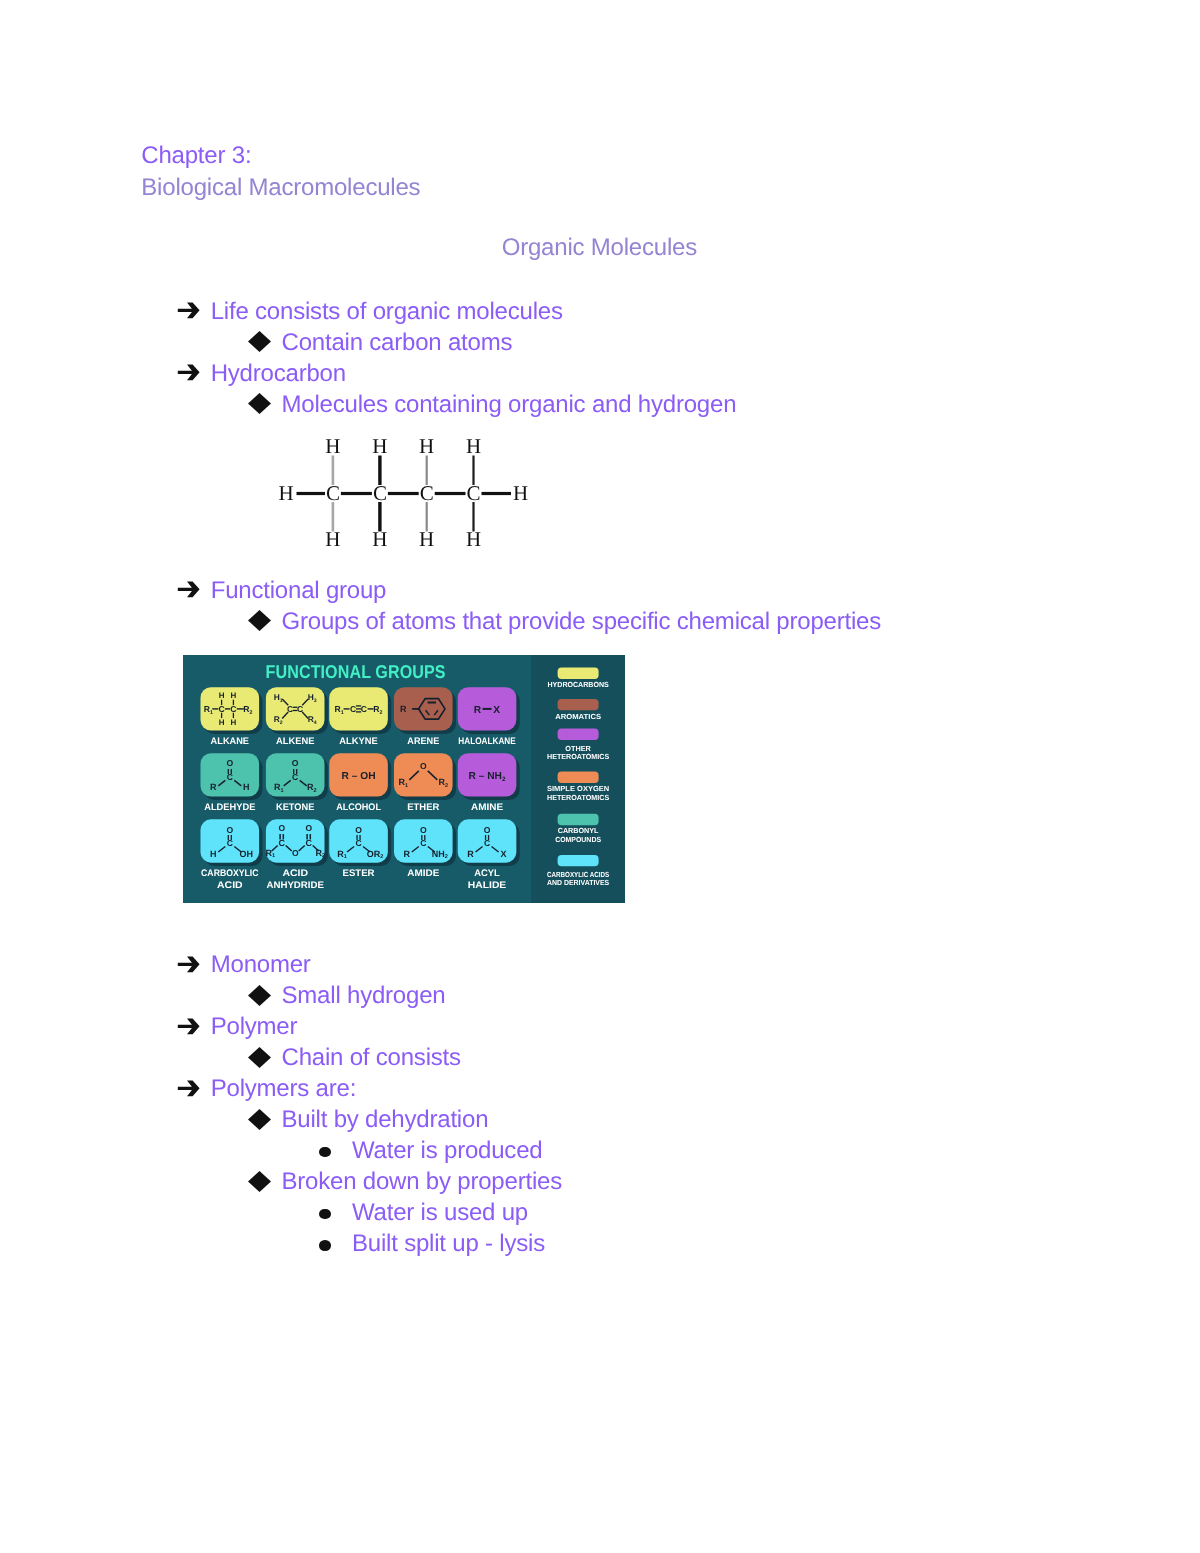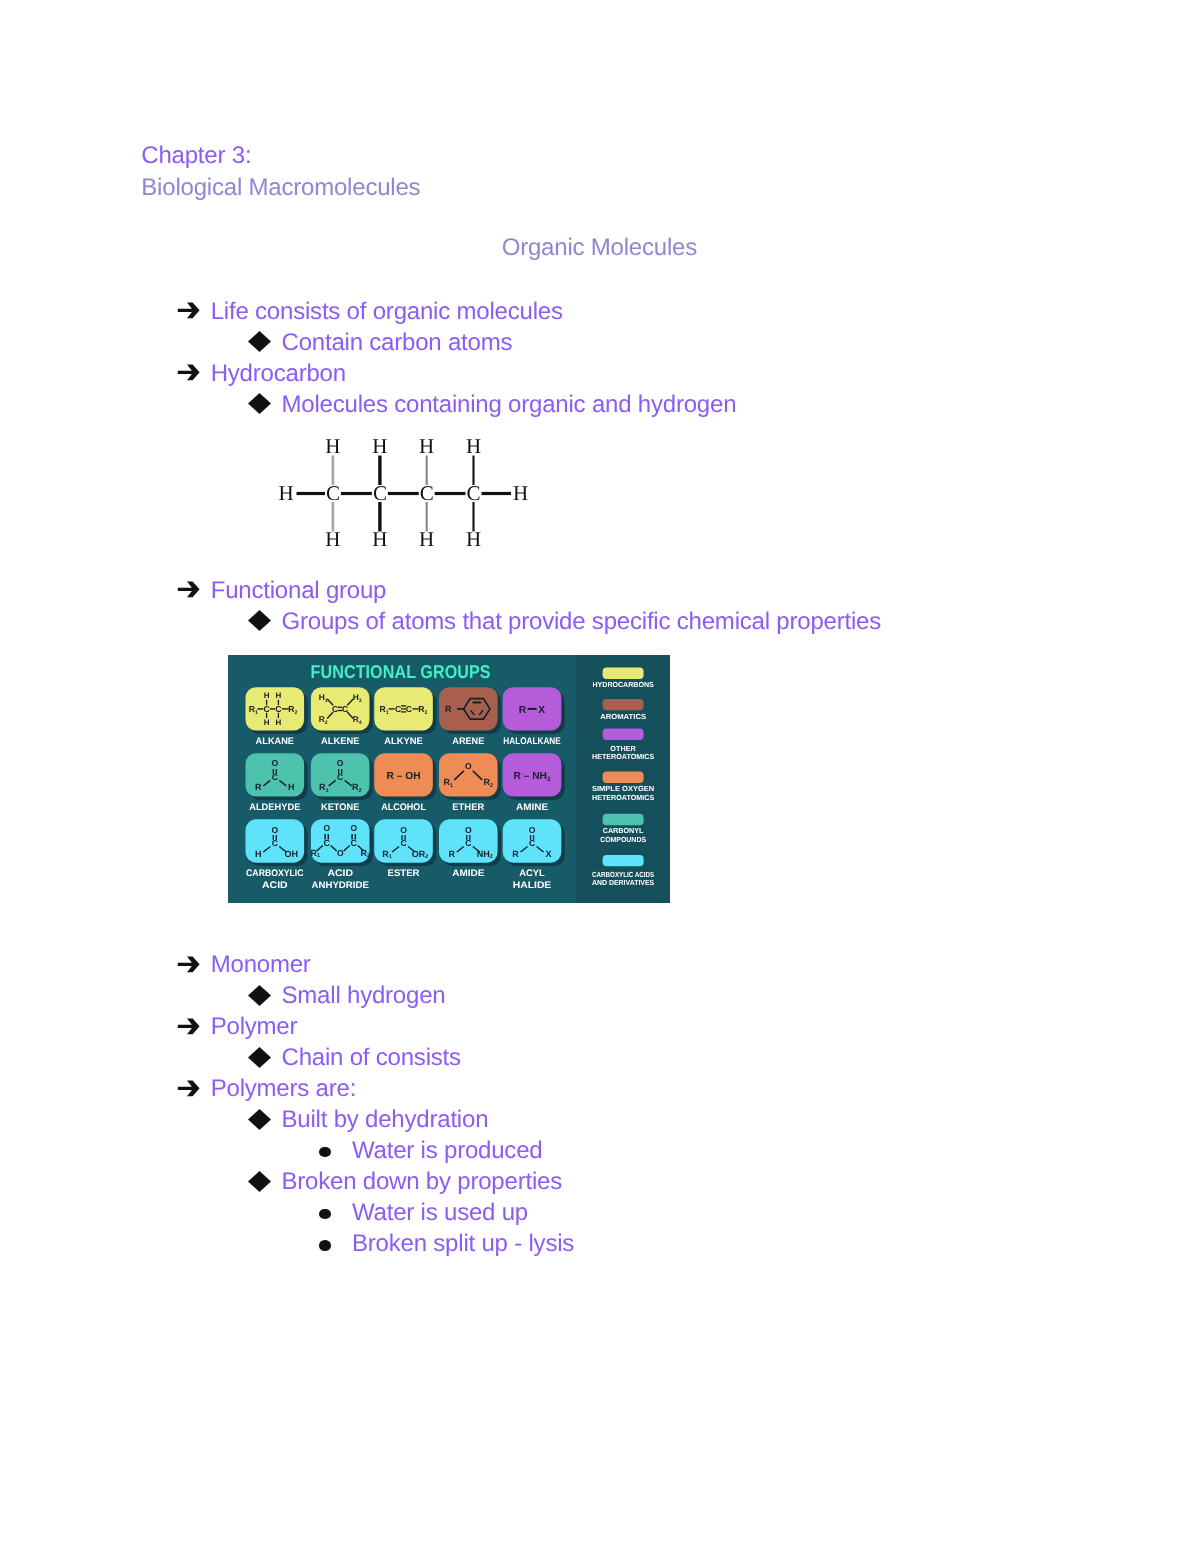--- a/index.html
+++ b/index.html
@@ -7,21 +7,21 @@
   .page{position:relative;width:1200px;height:1553px;overflow:hidden;background:#fff;}
   .page > *{opacity:0.999;}
   .t{will-change:opacity;}
   svg text{will-change:opacity;}
   .t{position:absolute;white-space:pre;color:#8b5cf6;font-size:24px;letter-spacing:-0.2px;line-height:1;}
   .purple{color:#9484d2;text-align:right;}
   .dot{position:absolute;border-radius:50%;background:#111;}
   svg{display:block;}
   svg text{-webkit-font-smoothing:antialiased;}
   *{-webkit-font-smoothing:antialiased;}
-  #fg{position:absolute;left:183px;top:655px;margin-left:45px;}
+  #fg{position:absolute;left:183px;top:655px;}
 </style>
 </head>
 <body>
 
 <div class="page">
   <div class="t" style="left:141.3px;top:144.4px;">Chapter 3:</div>
   <div class="t purple" style="left:141.3px;top:175.6px;">Biological Macromolecules</div>
   <div class="t purple" style="left:501.7px;top:236.3px;">Organic Molecules</div>
   <div id="outline">
       <svg style="position:absolute;left:176px;top:300.15px;overflow:visible" width="26" height="20">
@@ -74,21 +74,21 @@
       <div class="t" style="left:281.5px;top:1108.3px">Built by dehydration</div>
       <div class="dot" style="left:319px;top:1146.9px;width:11.5px;height:10.5px"></div>
       <div class="t" style="left:352px;top:1139.2px">Water is produced</div>
       <svg style="position:absolute;left:247.8px;top:1170.6px" width="23" height="21" viewBox="0 0 23 21">
         <path d="M11.5 0 L23 10.5 L11.5 21 L0 10.5 Z" fill="#111"></path>
       </svg>
       <div class="t" style="left:281.5px;top:1170.1px">Broken down by properties</div>
       <div class="dot" style="left:319px;top:1208.9px;width:11.5px;height:10.5px"></div>
       <div class="t" style="left:352px;top:1201.2px">Water is used up</div>
       <div class="dot" style="left:319px;top:1240px;width:11.5px;height:10.5px"></div>
-      <div class="t" style="left:352px;top:1232.3px">Broken split up - lysis</div>
+      <div class="t" style="left:352px;top:1232.3px">Built split up - lysis</div>
     </div>
   <div id="butane">
       <svg width="1200" height="1553" style="position:absolute;left:0;top:0;pointer-events:none">
         <line x1="296.5" y1="493.5" x2="325" y2="493.5" stroke="#111" stroke-width="3.2"></line>
         <line x1="340.9" y1="493.5" x2="371.9" y2="493.5" stroke="#111" stroke-width="3.2"></line>
         <line x1="387.9" y1="493.5" x2="418.7" y2="493.5" stroke="#111" stroke-width="3.2"></line>
         <line x1="434.7" y1="493.5" x2="465.5" y2="493.5" stroke="#111" stroke-width="3.2"></line>
         <line x1="481.5" y1="493.5" x2="511" y2="493.5" stroke="#111" stroke-width="3.2"></line>
         <line x1="332.9" y1="455.5" x2="332.9" y2="485" stroke="#a6a6a6" stroke-width="2.6"></line>
         <line x1="332.9" y1="502" x2="332.9" y2="531.5" stroke="#a6a6a6" stroke-width="2.6"></line>

